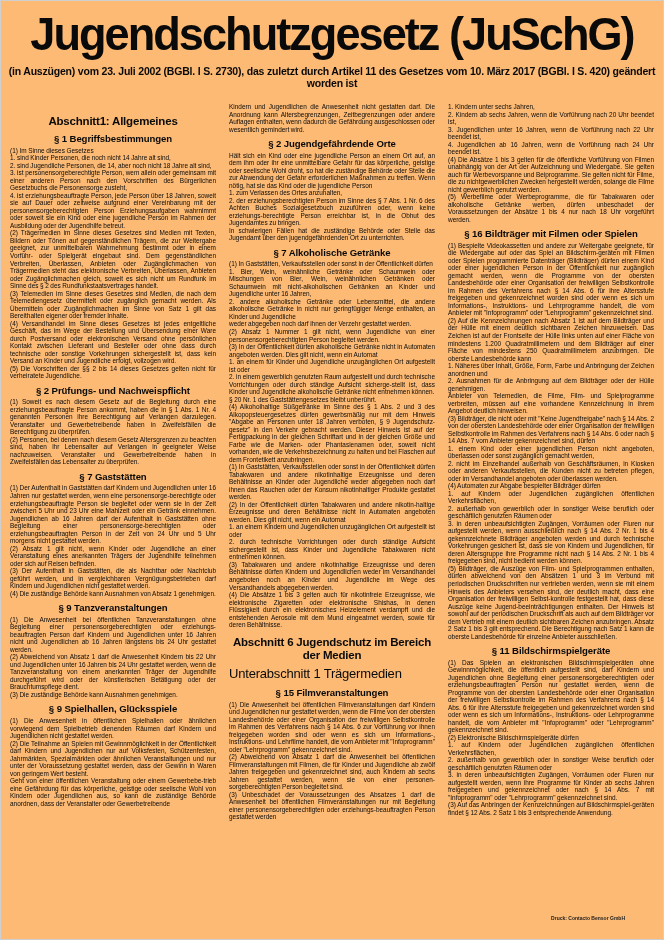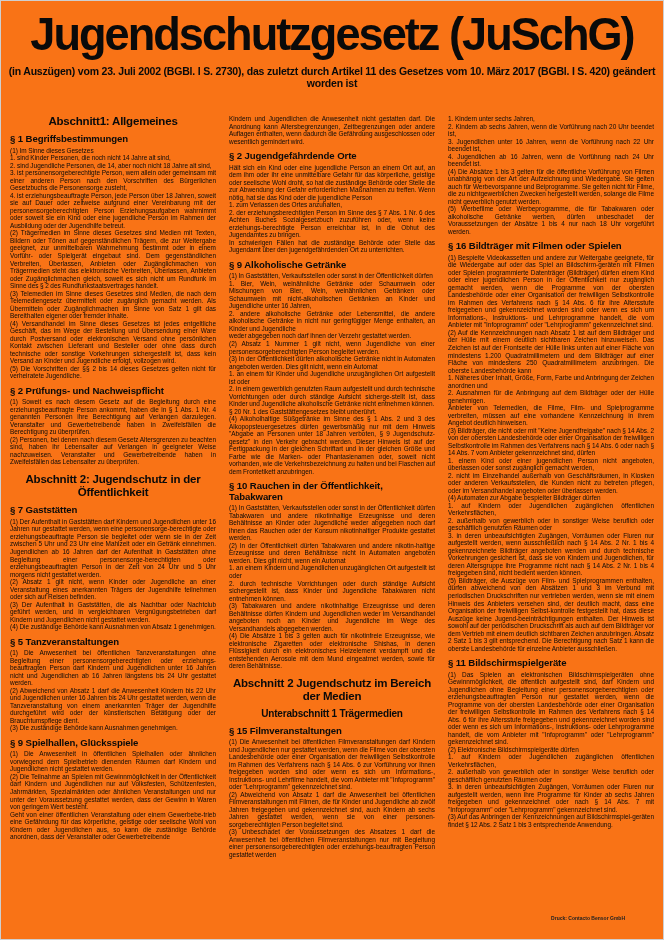--- a/index.html
+++ b/index.html
@@ -1,41 +1,41 @@
 <!DOCTYPE html>
 <html lang="de"><head>
 <meta charset="utf-8">
 <style>
   html, body { margin: 0; padding: 0; background: #e8e8e8; }
   .page {
     position: relative;
     width: 664px;
     height: 940px;
     margin: 0 auto;
-    background: #f97316;
+    background: #fdba74;
     color: #0a0a0a;
     font-family: "Liberation Sans", "DejaVu Sans", sans-serif;
     overflow: hidden;
     box-sizing: border-box;
     border: 1px solid #cfcfcf;
   }
   .doc-title {
     text-align: center;
     font-size: 46px;
     font-weight: bold;
     letter-spacing: -2px;
     margin: 6px 0 0 0;
     transform: scaleX(0.98);
     white-space: nowrap;
   }
   .doc-subtitle {
     text-align: center;
     font-size: 10.5px;
     font-weight: bold;
-    margin: 4px 6px 16px 6px;
+    margin: 4px 6px 4px 6px;
     letter-spacing: -0.2px;
   }
   .columns {
     display: grid;
     grid-template-columns: 1fr 1fr 1fr;
     gap: 13px;
     padding: 10px 9px 0 9px;
     box-sizing: border-box;
   }
   .col { min-width: 0; }
@@ -50,36 +50,35 @@
   }
   .blk-h1 {
     text-align: center;
     font-weight: bold;
     font-size: 11.5px;
     line-height: 1.15;
     margin: 7px 0 5px 0;
     letter-spacing: -0.2px;
   }
   .blk-h1b {
-    text-align: center;
-    font-weight: bold;
-    font-size: 10px;
+    font-weight: normal;
+    font-size: 13px;
     line-height: 1.15;
     margin: 0 0 5px 0;
     letter-spacing: -0.2px;
   }
   .blk-h2 {
-    text-align: left;
+    text-align: center;
     font-weight: bold;
     font-size: 9.6px;
     line-height: 1.1;
     margin: 6px 0 2px 0;
     letter-spacing: -0.1px;
   }
-  .col > .blk-h1:first-child, .col > .blk-h2:first-child { margin-top: 0; }
+  .col > .blk-h1:first-child, .col > .blk-h2:first-child { margin-top: 12px; }
   .print-note {
     position: absolute;
     right: 38px;
     bottom: 18px;
     font-size: 5px;
     font-weight: bold;
     color: #222;
   }
 </style>
 </head>
@@ -98,61 +97,59 @@
         <p class="blk-p">2.   sind Jugendliche Personen, die 14, aber noch nicht 18 Jahre alt sind,</p>
         <p class="blk-p">3.   ist personensorgeberechtigte Person, wem allein oder gemeinsam mit einer anderen Person nach den Vorschriften des Bürgerlichen Gesetzbuchs die Personensorge zusteht,</p>
         <p class="blk-p">4.   ist erziehungsbeauftragte Person, jede Person über 18 Jahren, soweit sie auf Dauer oder zeitweise aufgrund einer Vereinbarung mit der personensorgeberechtigten Person Erziehungsaufgaben wahrnimmt oder soweit sie ein Kind oder eine jugendliche Person im Rahmen der Ausbildung oder der Jugendhilfe betreut.</p>
         <p class="blk-p">(2) Trägermedien im Sinne dieses Gesetzes sind Medien mit Texten, Bildern oder Tönen auf gegenständlichen Trägern, die zur Weitergabe geeignet, zur unmittelbaren Wahrnehmung bestimmt oder in einem Vorführ- oder Spielgerät eingebaut sind. Dem gegenständlichen Verbreiten, Überlassen, Anbieten oder Zugänglichmachen von Trägermedien steht das elektronische Verbreiten, Überlassen, Anbieten oder Zugänglichmachen gleich, soweit es sich nicht um Rundfunk im Sinne des § 2 des Rundfunkstaatsvertrages handelt.</p>
         <p class="blk-p">(3) Telemedien im Sinne dieses Gesetzes sind Medien, die nach dem Telemediengesetz übermittelt oder zugänglich gemacht werden. Als Übermitteln oder Zugänglichmachen im Sinne von Satz 1 gilt das Bereithalten eigener oder fremder Inhalte.</p>
         <p class="blk-p">(4) Versandhandel im Sinne dieses Gesetzes ist jedes entgeltliche Geschäft, das im Wege der Bestellung und Übersendung einer Ware durch Postversand oder elektronischen Versand ohne persönlichen Kontakt zwischen Lieferant und Besteller oder ohne dass durch technische oder sonstige Vorkehrungen sichergestellt ist, dass kein Versand an Kinder und Jugendliche erfolgt, vollzogen wird.</p>
         <p class="blk-p">(5) Die Vorschriften der §§ 2 bis 14 dieses Gesetzes gelten nicht für verheiratete Jugendliche.</p>
         <div class="blk-h2">§ 2 Prüfungs- und Nachweispflicht</div>
         <p class="blk-p">(1) Soweit es nach diesem Gesetz auf die Begleitung durch eine erziehungsbeauftragte Person ankommt, haben die in § 1 Abs. 1 Nr. 4 genannten Personen ihre Berechtigung auf Verlangen darzulegen. Veranstalter und Gewerbetreibende haben in Zweifelsfällen die Berechtigung zu überprüfen.</p>
         <p class="blk-p">(2) Personen, bei denen nach diesem Gesetz Altersgrenzen zu beachten sind, haben ihr Lebensalter auf Verlangen in geeigneter Weise nachzuweisen. Veranstalter und Gewerbetreibende haben in Zweifelsfällen das Lebensalter zu überprüfen.</p>
-        <div class="blk-h1">Abschnitt 2: Jugendschutz in der Öffentlichkeit</div>
         <div class="blk-h2">§ 7 Gaststätten</div>
         <p class="blk-p">(1) Der Aufenthalt in Gaststätten darf Kindern und Jugendlichen unter 16 Jahren nur gestattet werden, wenn eine personensorge-berechtigte oder erziehungsbeauftragte Person sie begleitet oder wenn sie in der Zeit zwischen 5 Uhr und 23 Uhr eine Mahlzeit oder ein Getränk einnehmen. Jugendlichen ab 16 Jahren darf der Aufenthalt in Gaststätten ohne Begleitung einer personensorge-berechtigten oder erziehungsbeauftragten Person in der Zeit von 24 Uhr und 5 Uhr morgens nicht gestattet werden.</p>
         <p class="blk-p">(2) Absatz 1 gilt nicht, wenn Kinder oder Jugendliche an einer Veranstaltung eines anerkannten Trägers der Jugendhilfe teilnehmen oder sich auf Reisen befinden.</p>
         <p class="blk-p">(3) Der Aufenthalt in Gaststätten, die als Nachtbar oder Nachtclub geführt werden, und in vergleichbaren Vergnügungsbetrieben darf Kindern und Jugendlichen nicht gestattet werden.</p>
         <p class="blk-p">(4) Die zuständige Behörde kann Ausnahmen von Absatz 1 genehmigen.</p>
-        <div class="blk-h2">§ 5 Tanzveranstaltungen</div>
+        <div class="blk-h2">§ 9 Tanzveranstaltungen</div>
         <p class="blk-p">(1) Die Anwesenheit bei öffentlichen Tanzveranstaltungen ohne Begleitung einer personensorgeberechtigten oder erziehungs-beauftragten Person darf Kindern und Jugendlichen unter 16 Jahren nicht und Jugendlichen ab 16 Jahren längstens bis 24 Uhr gestattet werden.</p>
         <p class="blk-p">(2) Abweichend von Absatz 1 darf die Anwesenheit Kindern bis 22 Uhr und Jugendlichen unter 16 Jahren bis 24 Uhr gestattet werden, wenn die Tanzveranstaltung von einem anerkannten Träger der Jugendhilfe durchgeführt wird oder der künstlerischen Betätigung oder der Brauchtumspflege dient.</p>
         <p class="blk-p">(3) Die zuständige Behörde kann Ausnahmen genehmigen.</p>
         <div class="blk-h2">§ 9 Spielhallen, Glücksspiele</div>
         <p class="blk-p">(1) Die Anwesenheit in öffentlichen Spielhallen oder ähnlichen vorwiegend dem Spielbetrieb dienenden Räumen darf Kindern und Jugendlichen nicht gestattet werden.</p>
         <p class="blk-p">(2) Die Teilnahme an Spielen mit Gewinnmöglichkeit in der Öffentlichkeit darf Kindern und Jugendlichen nur auf Volksfesten, Schützenfesten, Jahrmärkten, Spezialmärkten oder ähnlichen Veranstaltungen und nur unter der Voraussetzung gestattet werden, dass der Gewinn in Waren von geringem Wert besteht.</p>
         <p class="blk-p">Geht von einer öffentlichen Veranstaltung oder einem Gewerbebe-trieb eine Gefährdung für das körperliche, geistige oder seelische Wohl von Kindern oder Jugendlichen aus, so kann die zuständige Behörde anordnen, dass der Veranstalter oder Gewerbetreibende</p>
       </div>
     <div class="col">
         <p class="blk-p">Kindern und Jugendlichen die Anwesenheit nicht gestatten darf. Die Anordnung kann Altersbegrenzungen, Zeitbegrenzungen oder andere Auflagen enthalten, wenn dadurch die Gefährdung ausgeschlossen oder wesentlich gemindert wird.</p>
         <div class="blk-h2">§ 2 Jugendgefährdende Orte</div>
         <p class="blk-p">Hält sich ein Kind oder eine jugendliche Person an einem Ort auf, an dem ihm oder ihr eine unmittelbare Gefahr für das körperliche, geistige oder seelische Wohl droht, so hat die zuständige Behörde oder Stelle die zur Abwendung der Gefahr erforderlichen Maßnahmen zu treffen. Wenn nötig, hat sie das Kind oder die jugendliche Person</p>
         <p class="blk-p">1.   zum Verlassen des Ortes anzuhalten,</p>
         <p class="blk-p">2.   der erziehungsberechtigten Person im Sinne des § 7 Abs. 1 Nr. 6 des Achten Buches Sozialgesetzbuch zuzuführen oder, wenn keine erziehungs-berechtigte Person erreichbar ist, in die Obhut des Jugendamtes zu bringen.</p>
         <p class="blk-p">In schwierigen Fällen hat die zuständige Behörde oder Stelle das Jugendamt über den jugendgefährdenden Ort zu unterrichten.</p>
-        <div class="blk-h2">§ 9 Alkoholische Getränke</div>
+        <div class="blk-h2">§ 7 Alkoholische Getränke</div>
         <p class="blk-p">(1) In Gaststätten, Verkaufsstellen oder sonst in der Öffentlichkeit dürfen</p>
         <p class="blk-p">1.   Bier, Wein, weinähnliche Getränke oder Schaumwein oder Mischungen von Bier, Wein, weinähnlichen Getränken oder Schaumwein mit nicht-alkoholischen Getränken an Kinder und Jugendliche unter 16 Jahren,</p>
         <p class="blk-p">2.   andere alkoholische Getränke oder Lebensmittel, die andere alkoholische Getränke in nicht nur geringfügiger Menge enthalten, an Kinder und Jugendliche</p>
         <p class="blk-p">weder abgegeben noch darf ihnen der Verzehr gestattet werden.</p>
         <p class="blk-p">(2) Absatz 1 Nummer 1 gilt nicht, wenn Jugendliche von einer personensorgeberechtigten Person begleitet werden.</p>
         <p class="blk-p">(3) In der Öffentlichkeit dürfen alkoholische Getränke nicht in Automaten angeboten werden. Dies gilt nicht, wenn ein Automat</p>
         <p class="blk-p">1. an einem für Kinder und Jugendliche unzugänglichen Ort aufgestellt ist oder</p>
         <p class="blk-p">2. in einem gewerblich genutzten Raum aufgestellt und durch technische Vorrichtungen oder durch ständige Aufsicht sicherge-stellt ist, dass Kinder und Jugendliche alkoholische Getränke nicht entnehmen können.</p>
         <p class="blk-p">§ 20 Nr. 1 des Gaststättengesetzes bleibt unberührt.</p>
         <p class="blk-p">(4) Alkoholhaltige Süßgetränke im Sinne des § 1 Abs. 2 und 3 des Alkopopsteuergesetzes dürfen gewerbsmäßig nur mit dem Hinweis "Abgabe an Personen unter 18 Jahren verboten, § 9 Jugendschutz-gesetz" in den Verkehr gebracht werden. Dieser Hinweis ist auf der Fertigpackung in der gleichen Schriftart und in der gleichen Größe und Farbe wie die Marken- oder Phantasienamen oder, soweit nicht vorhanden, wie die Verkehrsbezeichnung zu halten und bei Flaschen auf dem Frontetikett anzubringen.</p>
-        <div class="blk-h2">§ 10 Rauchen in der Öffentlichkeit, Tabakwaren</div>
         <p class="blk-p">(1) In Gaststätten, Verkaufsstellen oder sonst in der Öffentlichkeit dürfen Tabakwaren und andere nikotinhaltige Erzeugnisse und deren Behältnisse an Kinder oder Jugendliche weder abgegeben noch darf ihnen das Rauchen oder der Konsum nikotinhaltiger Produkte gestattet werden.</p>
         <p class="blk-p">(2) In der Öffentlichkeit dürfen Tabakwaren und andere nikotin-haltige Erzeugnisse und deren Behältnisse nicht in Automaten angeboten werden. Dies gilt nicht, wenn ein Automat</p>
         <p class="blk-p">1. an einem Kindern und Jugendlichen unzugänglichen Ort aufgestellt ist oder</p>
         <p class="blk-p">2. durch technische Vorrichtungen oder durch ständige Aufsicht sichergestellt ist, dass Kinder und Jugendliche Tabakwaren nicht entnehmen können.</p>
         <p class="blk-p">(3) Tabakwaren und andere nikotinhaltige Erzeugnisse und deren Behältnisse dürfen Kindern und Jugendlichen weder im Versandhandel angeboten noch an Kinder und Jugendliche im Wege des Versandhandels abgegeben werden.</p>
         <p class="blk-p">(4) Die Absätze 1 bis 3 gelten auch für nikotinfreie Erzeugnisse, wie elektronische Zigaretten oder elektronische Shishas, in denen Flüssigkeit durch ein elektronisches Heizelement verdampft und die entstehenden Aerosole mit dem Mund eingeatmet werden, sowie für deren Behältnisse.</p>
-        <div class="blk-h1">Abschnitt 2  Jugendschutz im Bereich der Medien</div>
+        <div class="blk-h1">Abschnitt 6  Jugendschutz im Bereich der Medien</div>
         <div class="blk-h1b">Unterabschnitt 1 Trägermedien</div>
         <div class="blk-h2">§ 15 Filmveranstaltungen</div>
         <p class="blk-p">(1) Die Anwesenheit bei öffentlichen Filmveranstaltungen darf Kindern und Jugendlichen nur gestattet werden, wenn die Filme von der obersten Landesbehörde oder einer Organisation der freiwilligen Selbstkontrolle im Rahmen des Verfahrens nach § 14 Abs. 6 zur Vorführung vor ihnen freigegeben worden sind oder wenn es sich um Informations-, Instruktions- und Lehrfilme handelt, die vom Anbieter mit "Infoprogramm" oder "Lehrprogramm" gekennzeichnet sind.</p>
         <p class="blk-p">(2) Abweichend von Absatz 1 darf die Anwesenheit bei öffentlichen Filmveranstaltungen mit Filmen, die für Kinder und Jugendliche ab zwölf Jahren freigegeben und gekennzeichnet sind, auch Kindern ab sechs Jahren gestattet werden, wenn sie von einer personen-sorgeberechtigten Person begleitet sind.</p>
         <p class="blk-p">(3) Unbeschadet der Voraussetzungen des Absatzes 1 darf die Anwesenheit bei öffentlichen Filmveranstaltungen nur mit Begleitung einer personensorgeberechtigten oder erziehungs-beauftragten Person gestattet werden</p>
       </div>
     <div class="col">
         <p class="blk-p">1.   Kindern unter sechs Jahren,</p>
         <p class="blk-p">2.   Kindern ab sechs Jahren, wenn die Vorführung nach 20 Uhr beendet ist,</p>
         <p class="blk-p">3.   Jugendlichen unter 16 Jahren, wenn die Vorführung nach 22 Uhr beendet ist,</p>

